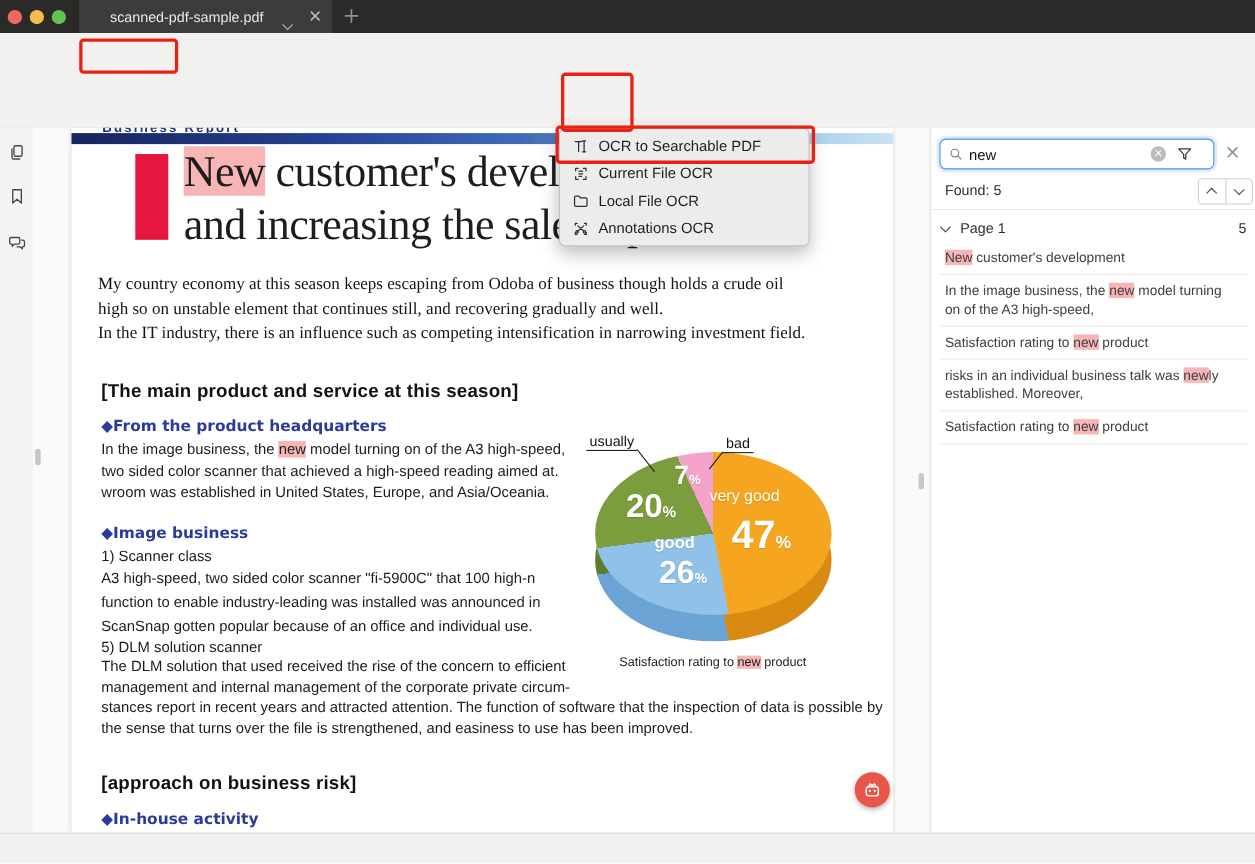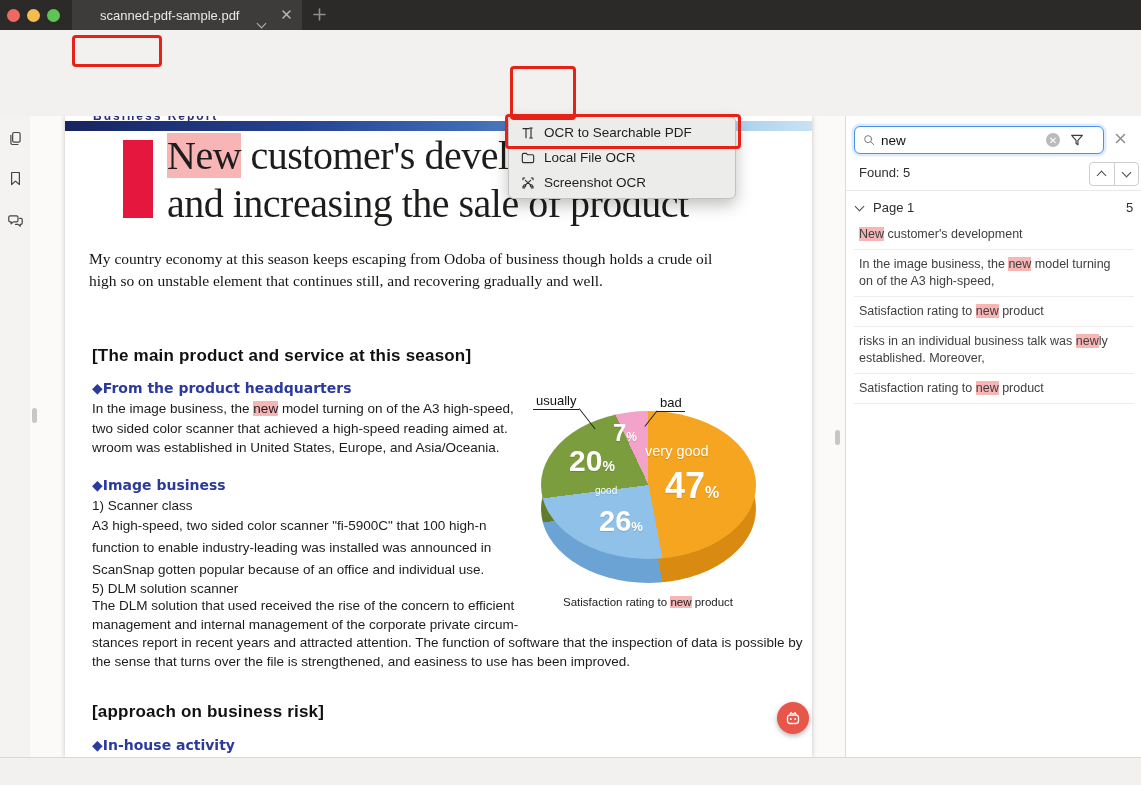--- a/index.html
+++ b/index.html
@@ -338,20 +338,21 @@
       </div>
     <div class="abs bluebar"></div>
     <div class="abs redblock"></div>
 
     <div class="abs doctitle" style="left:102px;top:16px"><span class="hl">New</span><span> customer's development</span></div>
     <div class="abs doctitle" style="left:102px;top:64px">and increasing the sale of product</div>
 
     <div class="abs serifp" style="left:24px;top:132px">
       <div>My country economy at this season keeps escaping from Odoba of business though holds a crude oil</div>
       <div>high so on unstable element that continues still, and recovering gradually and well.</div>
+      <div>In the IT industry, there is an influence such as competing intensification in narrowing investment field.</div>
     </div>
 
     <div class="abs sechead" style="left:27px;top:230px">[The main product and service at this season]</div>
 
     <div class="abs bluehead" style="left:27px;top:264px">◆From the product headquarters</div>
     <div class="abs docp" style="left:27px;top:283px">
       <div><span>In the image business, the </span><span class="hl">new</span><span> model turning on of the A3 high-speed,</span></div>
       <div>two sided color scanner that achieved a high-speed reading aimed at.</div>
       <div>wroom was established in United States, Europe, and Asia/Oceania.</div>
     </div>
@@ -382,21 +383,21 @@
 
       <span class="abs callout" style="left:28px;top:2px">usually</span>
       <div class="abs cline" style="left:74px;top:17px;width:26px;transform:rotate(52deg)"></div>
       <span class="abs callout" style="left:152px;top:4px">bad</span>
       <div class="abs cline" style="left:152px;top:19px;width:20px;transform:rotate(128deg)"></div>
 
       <span class="abs pie-lab" style="left:108px;top:28px;font-size:24px"><span>7</span><span style="font-size:12px">%</span></span>
       <span class="abs pie-lab" style="left:64px;top:53px;font-size:30px"><span>20</span><span style="font-size:14px">%</span></span>
       <span class="abs pie-lab" style="left:140px;top:52px;font-size:14.5px;font-weight:normal">very good</span>
       <span class="abs pie-lab" style="left:160px;top:74px;font-size:36px"><span>47</span><span style="font-size:16px">%</span></span>
-      <span class="abs pie-lab" style="left:90px;top:94px;font-size:10px;font-weight:normal">good</span>
+      <span class="abs pie-lab" style="left:90px;top:94px;font-size:15px;font-weight:bold">good</span>
       <span class="abs pie-lab" style="left:94px;top:114px;font-size:29px"><span>26</span><span style="font-size:13px">%</span></span>
 
       <span class="abs caption" style="left:58px;top:205px"><span>Satisfaction rating to </span><span class="hl">new</span><span> product</span></span>
     </div>
 
     <div class="abs mascot">
       <svg width="18" height="18" viewBox="0 0 18 18">
         <path d="M5.5 6.2L7 3.6l2 1.6 2-1.6 1.5 2.6" fill="none" stroke="#fff" stroke-width="1.2" stroke-linejoin="round"></path>
         <rect x="3.5" y="6.2" width="11" height="8.3" rx="2.4" fill="none" stroke="#fff" stroke-width="1.3"></rect>
         <circle cx="6.8" cy="10" r="1" fill="#fff"></circle>
@@ -413,34 +414,42 @@
     <span class="mi">
       <svg width="16" height="16" viewBox="0 0 24 24" class="ic">
           <path d="M4.5 5.5h9M9 5.5V19M16.5 4.5v15M14.5 4.5h4M14.5 19.5h4"></path>
         </svg>
       </span>
     <span>OCR to Searchable PDF</span>
   </div>
   <div class="mitem">
     <span class="mi">
       <svg width="16" height="16" viewBox="0 0 24 24" class="ic">
+          <path d="M5 8V4.5h3.5M19 8V4.5h-3.5M5 16v3.5h3.5M19 16v3.5h-3.5M9.5 8.5h5M9.5 12h5M9.5 15.5h3.5"></path>
+        </svg>
+      </span>
+    <span>Current File OCR</span>
+  </div>
+  <div class="mitem">
+    <span class="mi">
+      <svg width="16" height="16" viewBox="0 0 24 24" class="ic">
           <path d="M3.5 7a2 2 0 012-2h4l2 2.2h7a2 2 0 012 2V17a2 2 0 01-2 2h-13a2 2 0 01-2-2z"></path>
         </svg>
       </span>
     <span>Local File OCR</span>
   </div>
   <div class="mitem">
     <span class="mi">
       <svg width="16" height="16" viewBox="0 0 24 24" class="ic">
           <path d="M4.5 7V4.5H7M19.5 7V4.5H17M4.5 17v2.5H7M19.5 17v2.5H17M8 8l8 7M16 8l-8 7"></path>
           <circle cx="7" cy="16.2" r="1.6"></circle>
           <circle cx="17" cy="16.2" r="1.6"></circle>
         </svg>
       </span>
-    <span>Screenshot OCR</span>
+    <span>Annotations OCR</span>
   </div>
 </div>
 
 <div class="abs annot" style="left:72px;top:35px;width:84px;height:26px"></div>
 <div class="abs annot" style="left:510px;top:66px;width:60px;height:48px"></div>
 <div class="abs annot" style="left:505px;top:114px;width:230px;height:29px"></div>
 
 <div class="abs panel">
   <div class="abs searchbox">
     <span style="margin-left:7px">

